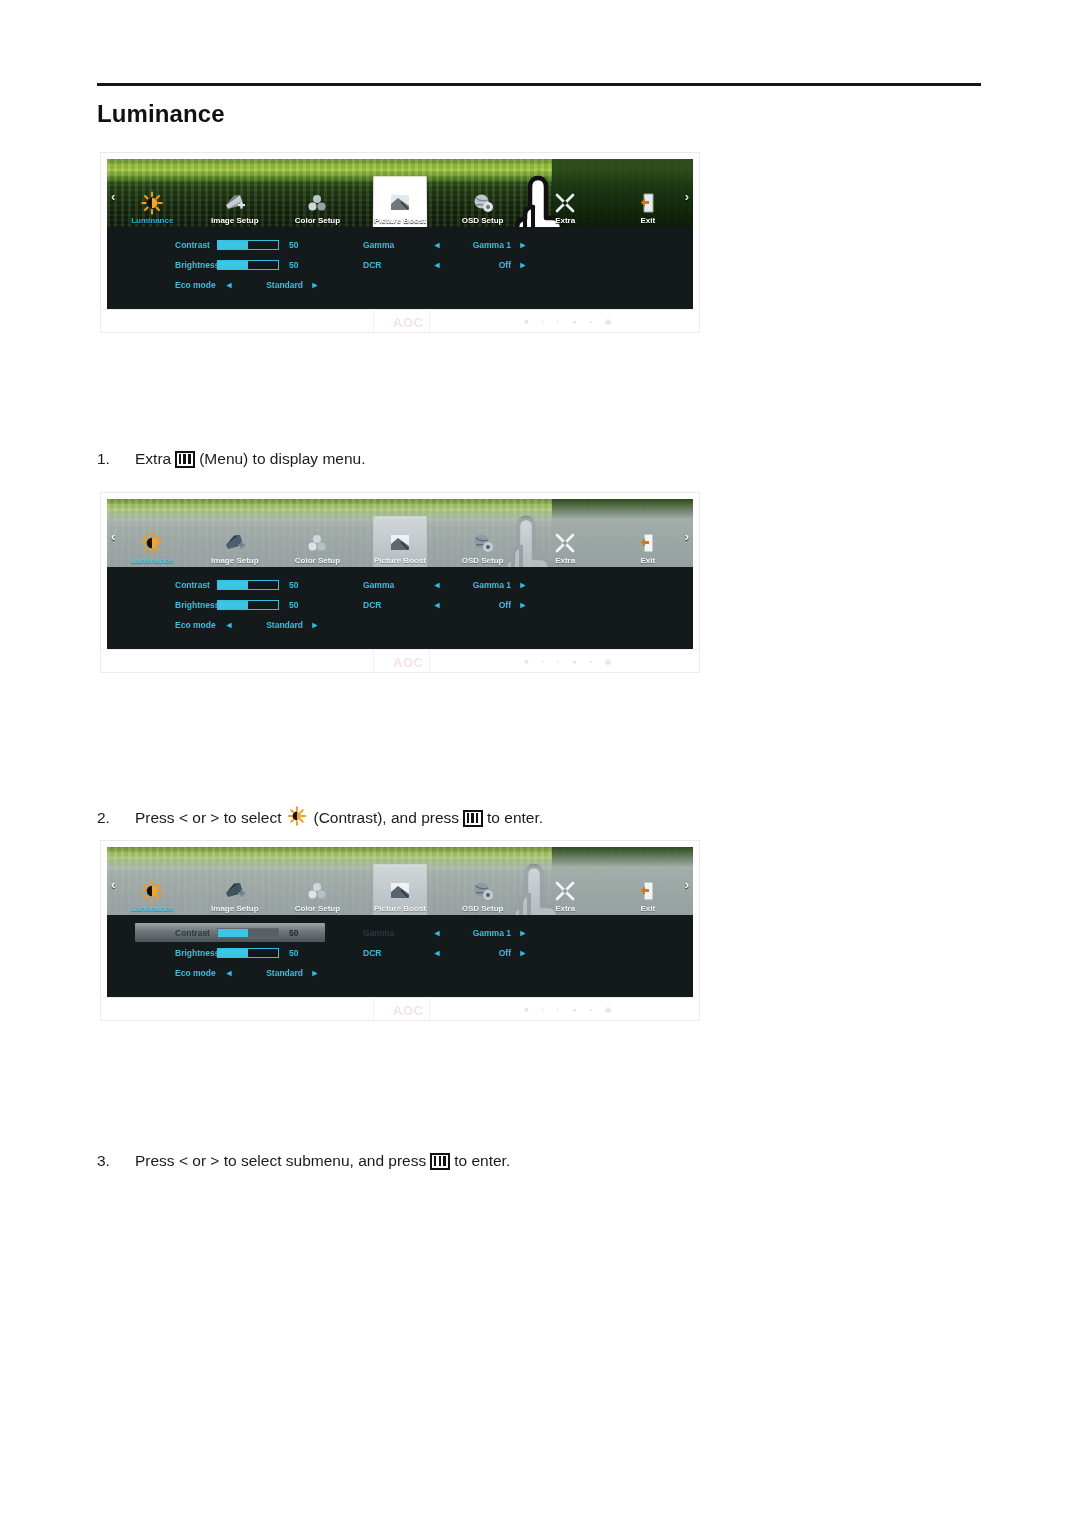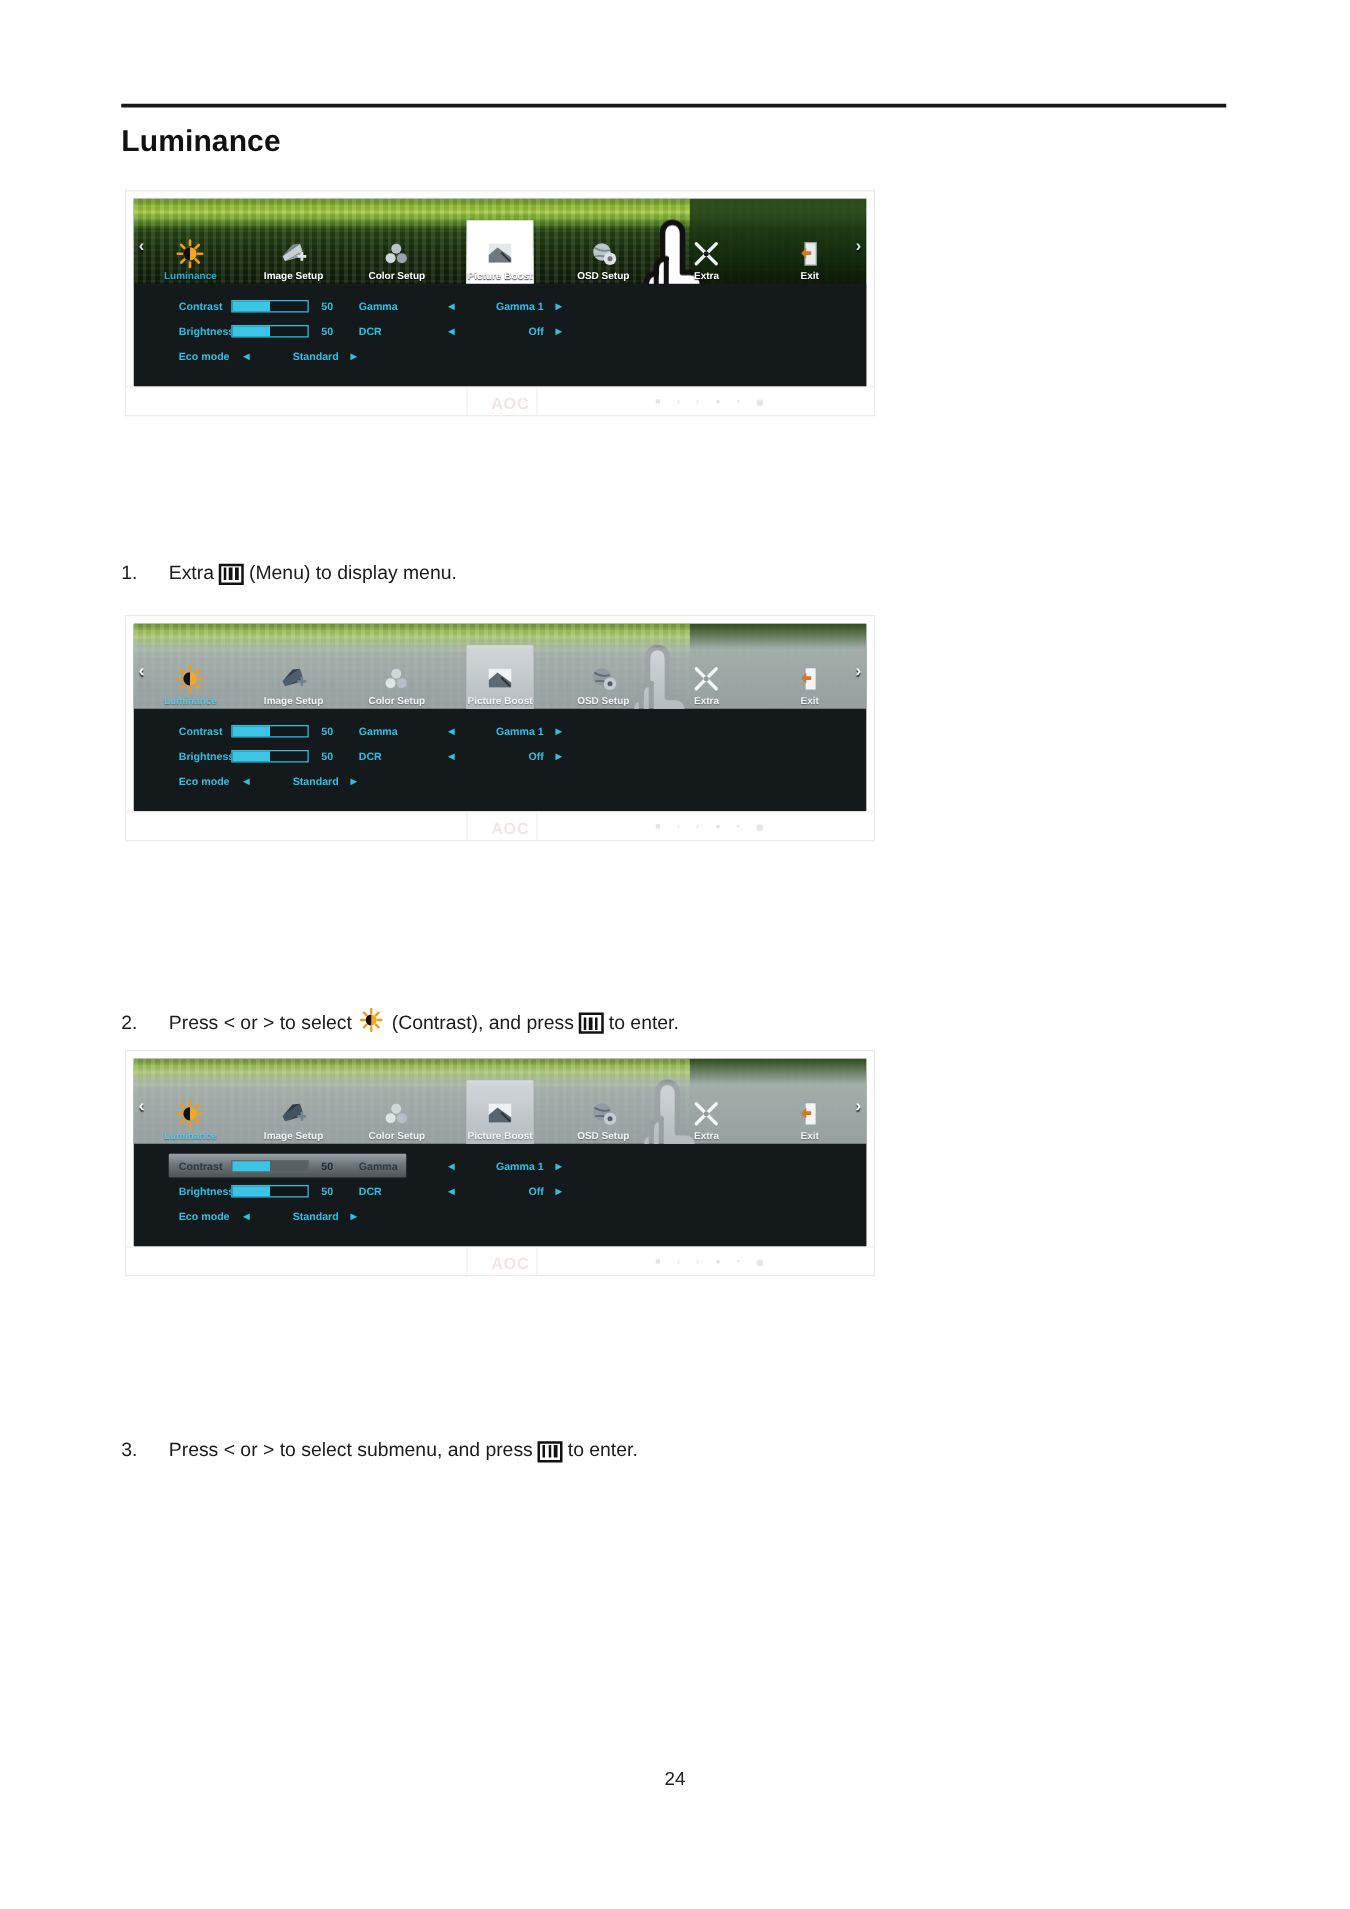--- a/index.html
+++ b/index.html
@@ -101,40 +101,40 @@
   
   .osd-body {
     position: relative; z-index: 2;
     background: #14191c;
     padding: 8px 0 14px 0;
     min-height: 70px;
   }
   .osd-row {
     position: relative;
     display: flex; align-items: center;
-    height: 19px; margin-bottom: 1px;
+    height: 19px; margin-bottom: 1px; padding-left: 32px;
   }
   .cell-label {
     width: 78px; padding-left: 36px;
     font-size: 8.5px; font-weight: bold; color: #2fc0e2;
     white-space: nowrap;
   }
   .slider {
     width: 62px; height: 10px;
     border: 1px solid #2fc0e2; background: #12171a;
     position: relative; margin-right: 10px;
   }
   .slider .fill { position: absolute; left: 0; top: 0; bottom: 0; background: #3cc4e4; }
   .cell-value {
     width: 30px; font-size: 8.5px; font-weight: bold; color: #2fc0e2;
   }
   .cell-arrow { font-size: 9px; color: #2fc0e2; width: 24px; text-align: center; }
   .cell-opt { font-size: 8.5px; font-weight: bold; color: #2fc0e2; width: 62px; text-align: right; }
 
-  .right-group { display: flex; align-items: center; }
+  .right-group { display: flex; align-items: center; margin-left: 44px; }
   .right-group .cell-label { width: 62px; padding-left: 0; text-align: left; }
 
   
   .osd-row.hl::before{
     content:""; position:absolute; left: 28px; width: 190px; top:0; bottom:0;
     background: linear-gradient(180deg,#9aa3a6 0%, #6d7679 45%, #4d5457 100%);
     border-radius: 1px; z-index: 0;
   }
   .osd-row.hl > * { position: relative; z-index: 1; }
   .osd-row.hl .cell-label { color:#2a3a40; }
@@ -734,14 +734,13 @@
     <span class="num">3.</span>
     <span class="txt">Press &lt; or &gt; to select submenu, and press </span>
     <span class="menu-glyph">
         <i></i>
         <i></i>
         <i></i>
       </span>
     <span class="txt"> to enter.</span>
   </div>
 
-  <div class="page-num">24</div>
 </div>
 
 </body></html>

